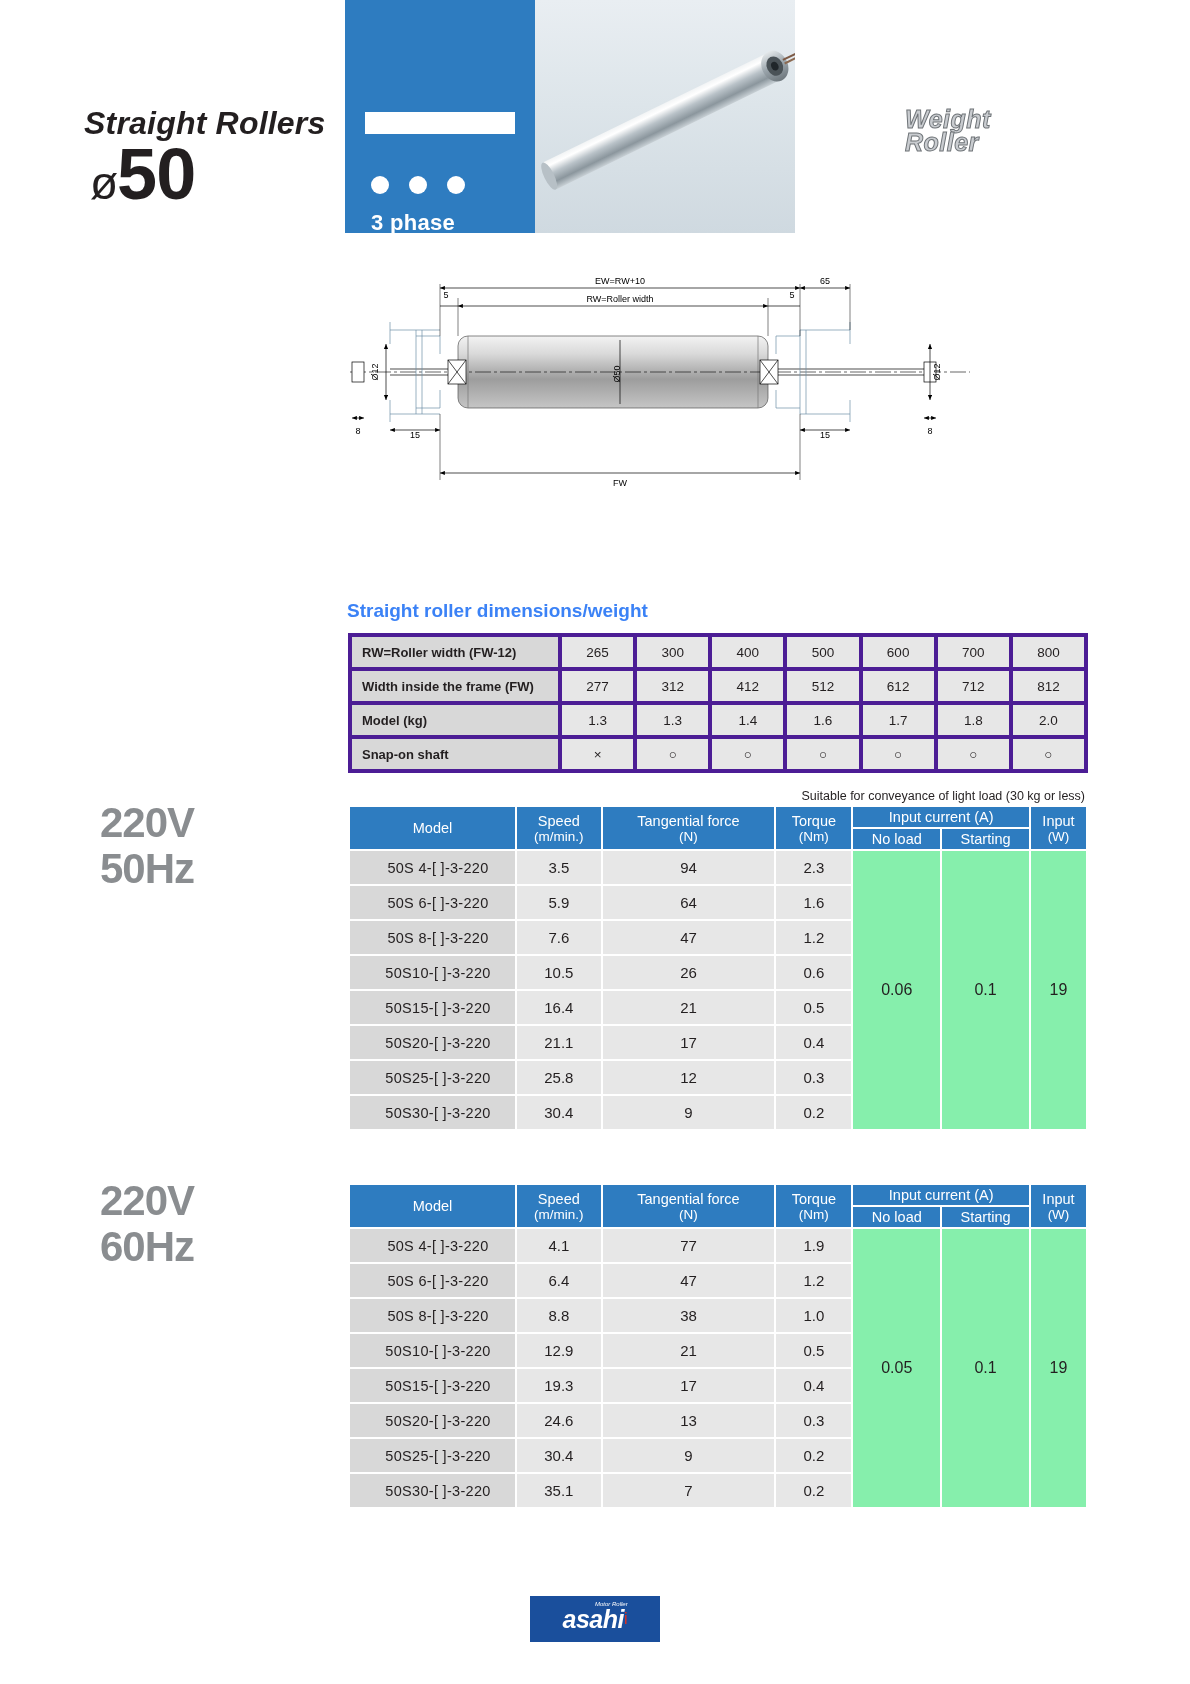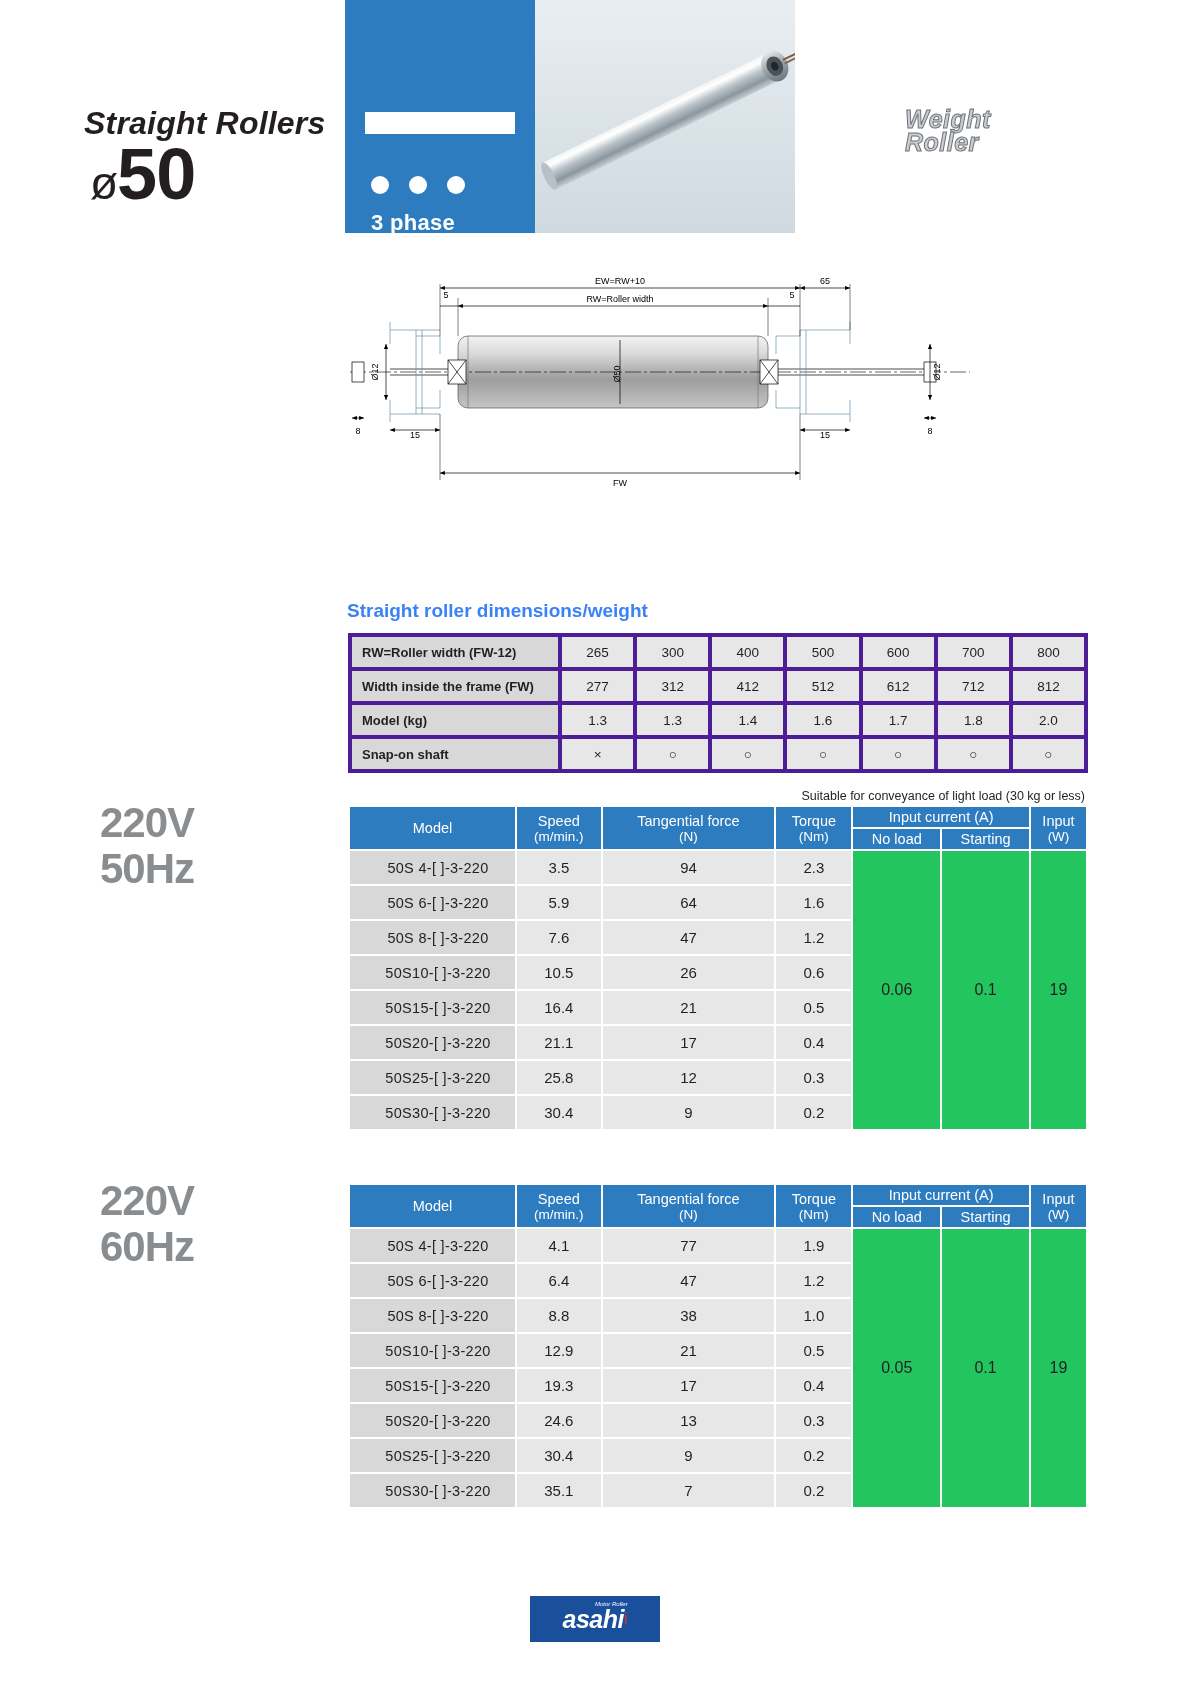--- a/index.html
+++ b/index.html
@@ -112,21 +112,21 @@
   }
   table.spec th .sub { display:block; font-size:13.5px; }
   table.spec td {
     border:2px solid #ffffff; height:31px; text-align:center;
     background:#e7e7e7; font-size:15px;
   }
   table.spec td.model {
     background:#d8d8d8; text-align:center; padding-left:12px;
     font-size:14.5px; letter-spacing:.3px; width:152px;
   }
-  table.spec td.merged { background:#22c55e; font-size:16px; }
+  table.spec td.merged { background:#86efac; font-size:16px; }
   .unit-note {
     position:absolute; right:0; width:740px; text-align:right;
     font-size:12.5px; color:#231f20;
   }
   .unit-note span { display:inline-block; }
   .unit-note .u1 { margin-right:22px; }
 
   
   .footer-logo {
     position:absolute; left:530px; top:1596px; width:130px; height:46px;

